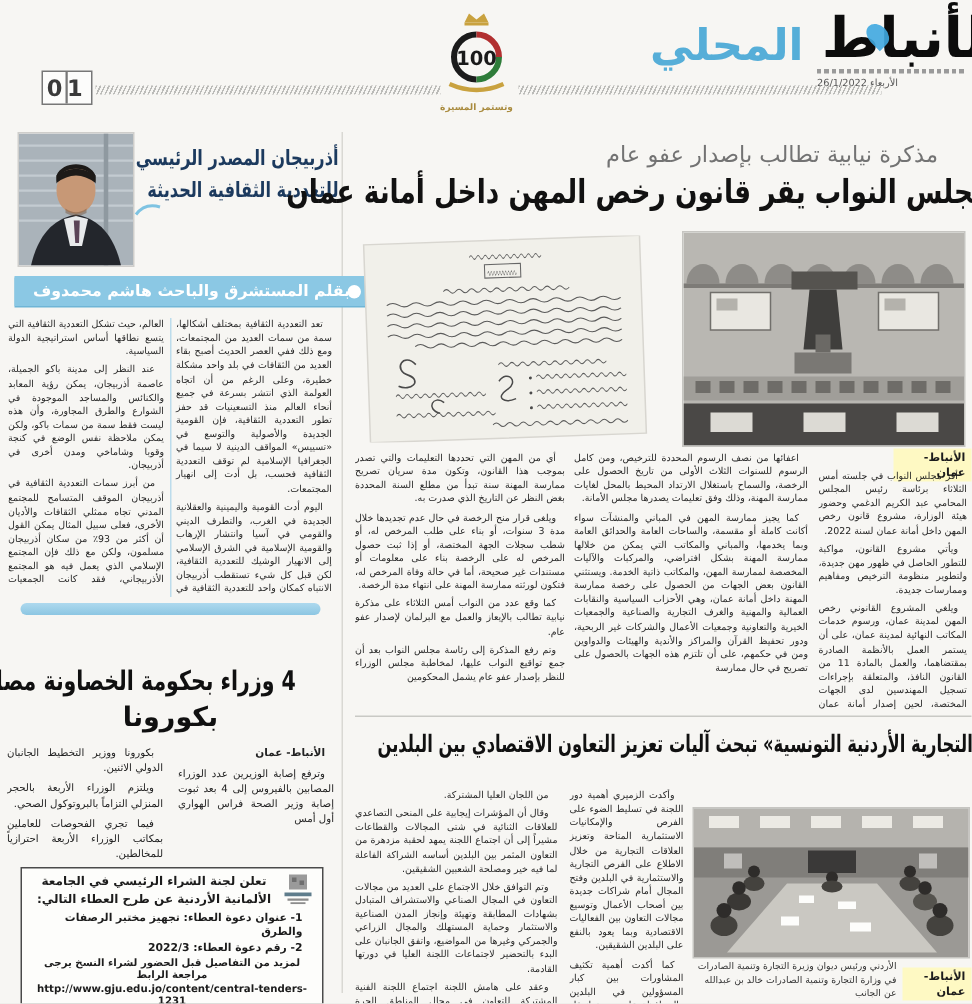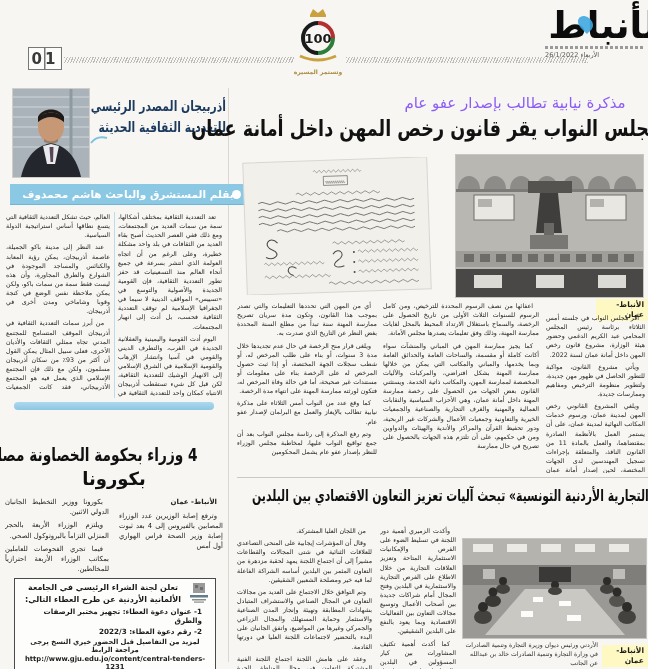--- a/index.html
+++ b/index.html
@@ -51,21 +51,21 @@
   .covid-dateline{font-weight:bold;font-size:7px;margin:0 0 2px;text-align:right;}
   
   .tender-box{position:absolute;top:578px;left:14px;width:202px;height:92px;border:1px solid #4a4a4a;background:#fdfdfb;
     box-sizing:border-box;padding:3px 5px;font-size:7.5px;color:#1c1c1c;}
   .gju-logo{position:absolute;top:3px;left:auto;right:4px;width:24px;height:22px;}
   .tender-title{font-weight:bold;font-size:8px;text-align:center;padding-right:24px;line-height:1.45;margin:0;}
   .tender-item{font-weight:bold;font-size:7.2px;margin:2px 8px 0 0;}
   .tender-note{font-weight:bold;font-size:6.8px;text-align:center;margin-top:2px;}
   .tender-url{direction:ltr;text-align:center;font-size:6.8px;font-weight:bold;color:#1c1c1c;text-decoration:none;display:block;margin-top:1px;}
   
-  .lead-kicker{position:absolute;top:94px;left:385px;width:260px;text-align:center;font-size:15px;color:#8b5cf6;white-space:nowrap;}
+  .lead-kicker{position:absolute;top:94px;left:385px;width:260px;text-align:center;font-size:15px;color:#737373;white-space:nowrap;}
   .lead-headline{position:absolute;top:116px;right:-12px;font-size:22px;font-weight:bold;color:#111;
     white-space:nowrap;transform:scaleX(.8);transform-origin:right center;}
   .memo-image{position:absolute;top:157px;left:237px;width:200px;height:138px;}
   .parliament-photo{position:absolute;top:154px;left:455px;width:187px;height:142px;border:1px solid #c6c5c1;}
   .lead-dateline{position:absolute;top:299px;left:596px;}
   .lead-col{position:absolute;font-size:6.3px;line-height:1.45;text-align:justify;color:#1f1f1f;overflow:hidden;}
   .lead-col-right{top:313px;left:546px;width:99px;height:160px;}
   .lead-col-middle{top:301px;left:383px;width:156px;height:172px;}
   .lead-col-left{top:301px;left:237px;width:140px;height:172px;}
   
@@ -81,20 +81,21 @@
 </style>
 </head>
 <body>
 
 <div class="page">
 
   <div class="masthead">الأنباط</div>
   <div class="masthead-drop"></div>
   <div class="masthead-strip"></div>
   <div class="edition-date">الأربعاء 26/1/2022</div>
+  <div class="section-label">المحلي</div>
   <div class="page-number">01</div>
   <div class="hatch hatch-left"></div>
   <div class="hatch hatch-right"></div>
 
   <div class="centennial">
     <svg width="68" height="62" viewBox="0 0 68 62">
       <path d="M26 11 l3 -6 l5 4 l5 -4 l3 6 z" fill="#c9a23f"></path>
       <rect x="26" y="11" width="16" height="2" fill="#c9a23f"></rect>
       <path d="M34 19 A15 15 0 1 0 34 49" fill="none" stroke="#1b1b1b" stroke-width="4"></path>
       <path d="M34 49 A15 15 0 0 0 49 34" fill="none" stroke="#2f7d3a" stroke-width="4"></path>
@@ -173,21 +174,21 @@
       <rect x="6" y="1" width="12" height="10" fill="#9a9a9a"></rect>
       <rect x="8" y="3" width="3" height="3" fill="#6e6e6e"></rect>
       <rect x="13" y="5" width="3" height="3" fill="#6e6e6e"></rect>
       <rect x="3" y="13" width="18" height="2.5" fill="#5f7d8c"></rect>
       <rect x="5" y="17" width="14" height="1.5" fill="#8c8c8c"></rect>
       <rect x="7" y="19.5" width="10" height="1.2" fill="#8c8c8c"></rect>
     </svg>
     <p class="tender-title">تعلن لجنة الشراء الرئيسي في الجامعة الألمانية الأردنية عن طرح العطاء التالي:</p>
     <div class="tender-item">1- عنوان دعوة العطاء: تجهيز مختبر الرصفات والطرق</div>
     <div class="tender-item">2- رقم دعوة العطاء: 2022/3</div>
-    <div class="tender-note">لمزيد من التفاصيل قبل الحضور خيري النسخ يرجى مراجعة الرابط</div>
+    <div class="tender-note">لمزيد من التفاصيل قبل الحضور لشراء النسخ يرجى مراجعة الرابط</div>
     <a href="#" class="tender-url">http://www.gju.edu.jo/content/central-tenders-1231</a>
 
   </div>
 
   <div class="lead-kicker">مذكرة نيابية تطالب بإصدار عفو عام</div>
   <div class="lead-headline">مجلس النواب يقر قانون رخص المهن داخل أمانة عمان</div>
 
   <div class="memo-image">
     <svg width="200" height="138" viewBox="0 0 200 138">
       <defs>

